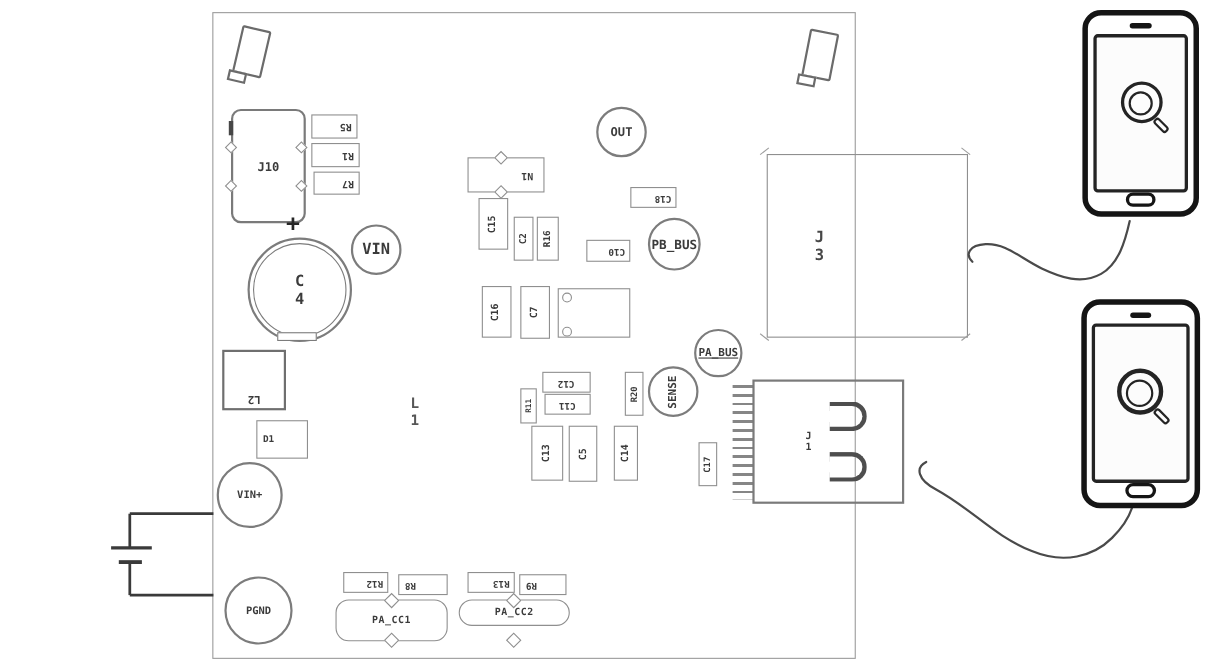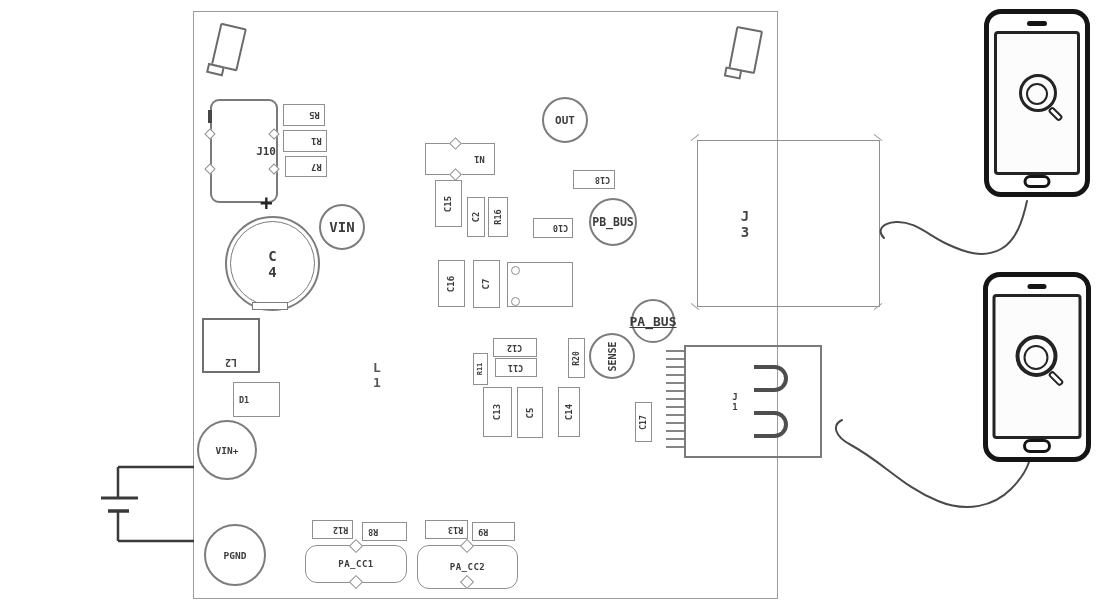--- a/index.html
+++ b/index.html
@@ -43,21 +43,21 @@
 
   <div class="abs" style="left:211px;top:25px;width:34px;height:56px;transform:rotate(13deg);">
     <div class="abs" style="left:3px;top:0;width:27px;height:44px;border:2px solid #6b6b6b;border-radius:2px;box-sizing:border-box;background:#fff;"></div>
     <div class="abs" style="left:0;top:42px;width:17px;height:10px;border:2px solid #6b6b6b;box-sizing:border-box;background:#fff;"></div>
   </div>
   <div class="abs" style="left:728px;top:28px;width:34px;height:56px;transform:rotate(11deg);">
     <div class="abs" style="left:3px;top:0;width:27px;height:44px;border:2px solid #6b6b6b;border-radius:2px;box-sizing:border-box;background:#fff;"></div>
     <div class="abs" style="left:0;top:42px;width:17px;height:10px;border:2px solid #6b6b6b;box-sizing:border-box;background:#fff;"></div>
   </div>
 
-  <div class="box lbl" style="left:210px;top:99px;width:68px;height:104px;border-width:2px;border-color:#7a7a7a;border-radius:9px;font-size:11px;justify-content:flex-end;">
+  <div class="box lbl" style="left:210px;top:99px;width:68px;height:104px;border-width:2px;border-color:#7a7a7a;border-radius:9px;font-size:11px;">
     <span>J10</span>
   </div>
   <div class="abs" style="left:208px;top:110px;width:4px;height:13px;background:#474747;"></div>
   <div class="dia" style="left:206px;top:130px;width:8px;height:8px;"></div>
   <div class="dia" style="left:206px;top:165px;width:8px;height:8px;"></div>
   <div class="dia" style="left:270px;top:130px;width:8px;height:8px;"></div>
   <div class="dia" style="left:270px;top:165px;width:8px;height:8px;"></div>
 
   <div class="box lbl jend" style="left:283px;top:104px;width:42px;height:22px;font-size:9px;">
     <span class="r180">R5</span>
@@ -132,21 +132,21 @@
     <span class="vlab">C16</span>
     </div>
   <div class="box lbl" style="left:473px;top:260px;width:27px;height:48px;font-size:9px;">
     <span class="vlab">C7</span>
     </div>
   <div class="box" style="left:507px;top:262px;width:66px;height:45px;">
     <div class="abs circ" style="left:3px;top:3px;width:9px;height:9px;border:1.5px solid #8f8f8f;box-sizing:border-box;"></div>
     <div class="abs circ" style="left:3px;top:34px;width:9px;height:9px;border:1.5px solid #8f8f8f;box-sizing:border-box;"></div>
   </div>
 
-  <div class="box circ nobg lbl" style="left:631px;top:299px;width:44px;height:44px;border-width:2px;border-color:#7c7c7c;font-size:13px;overflow:visible;text-decoration:underline;">
+  <div class="box circ nobg lbl" style="left:631px;top:299px;width:44px;height:44px;border-width:2px;border-color:#7c7c7c;font-size:10px;overflow:visible;text-decoration:underline;">
     <span style="white-space:nowrap;">PA_BUS</span>
     </div>
 
   <div class="box circ lbl" style="left:589px;top:333px;width:46px;height:46px;border-width:2px;border-color:#7c7c7c;font-size:10px;overflow:visible;">
     <span class="vlab">SENSE</span>
     </div>
 
   <div class="box lbl" style="left:568px;top:338px;width:17px;height:40px;font-size:8px;">
     <span class="vlab">R20</span>
     </div>
@@ -203,21 +203,21 @@
     </div>
   <div class="box lbl jstart" style="left:472px;top:522px;width:43px;height:19px;font-size:8.5px;">
     <span class="r180">R9</span>
     </div>
 
   <div class="box lbl" style="left:305px;top:545px;width:102px;height:38px;border-radius:12px;font-size:9px;letter-spacing:0.5px;">
     <span>PA_CC1</span>
     </div>
   <div class="dia" style="left:351px;top:541px;width:10px;height:10px;"></div>
   <div class="dia" style="left:351px;top:577px;width:10px;height:10px;"></div>
-  <div class="box lbl" style="left:417px;top:545px;width:101px;height:44px;border-radius:12px;font-size:9px;letter-spacing:0.5px;">
+  <div class="box lbl" style="left:417px;top:545px;width:101px;height:24px;border-radius:12px;font-size:9px;letter-spacing:0.5px;">
     <span>PA_CC2</span>
     </div>
   <div class="dia" style="left:462px;top:541px;width:10px;height:10px;"></div>
   <div class="dia" style="left:462px;top:577px;width:10px;height:10px;"></div>
 
   <svg width="1100" height="609" viewBox="0 0 1100 609">
     <g stroke="#3a3a3a" fill="none">
       <path d="M118 467 H194" stroke-width="2.5"></path>
       <path d="M118 467 V498" stroke-width="2.5"></path>
       <path d="M101 498 H138" stroke-width="3"></path>

